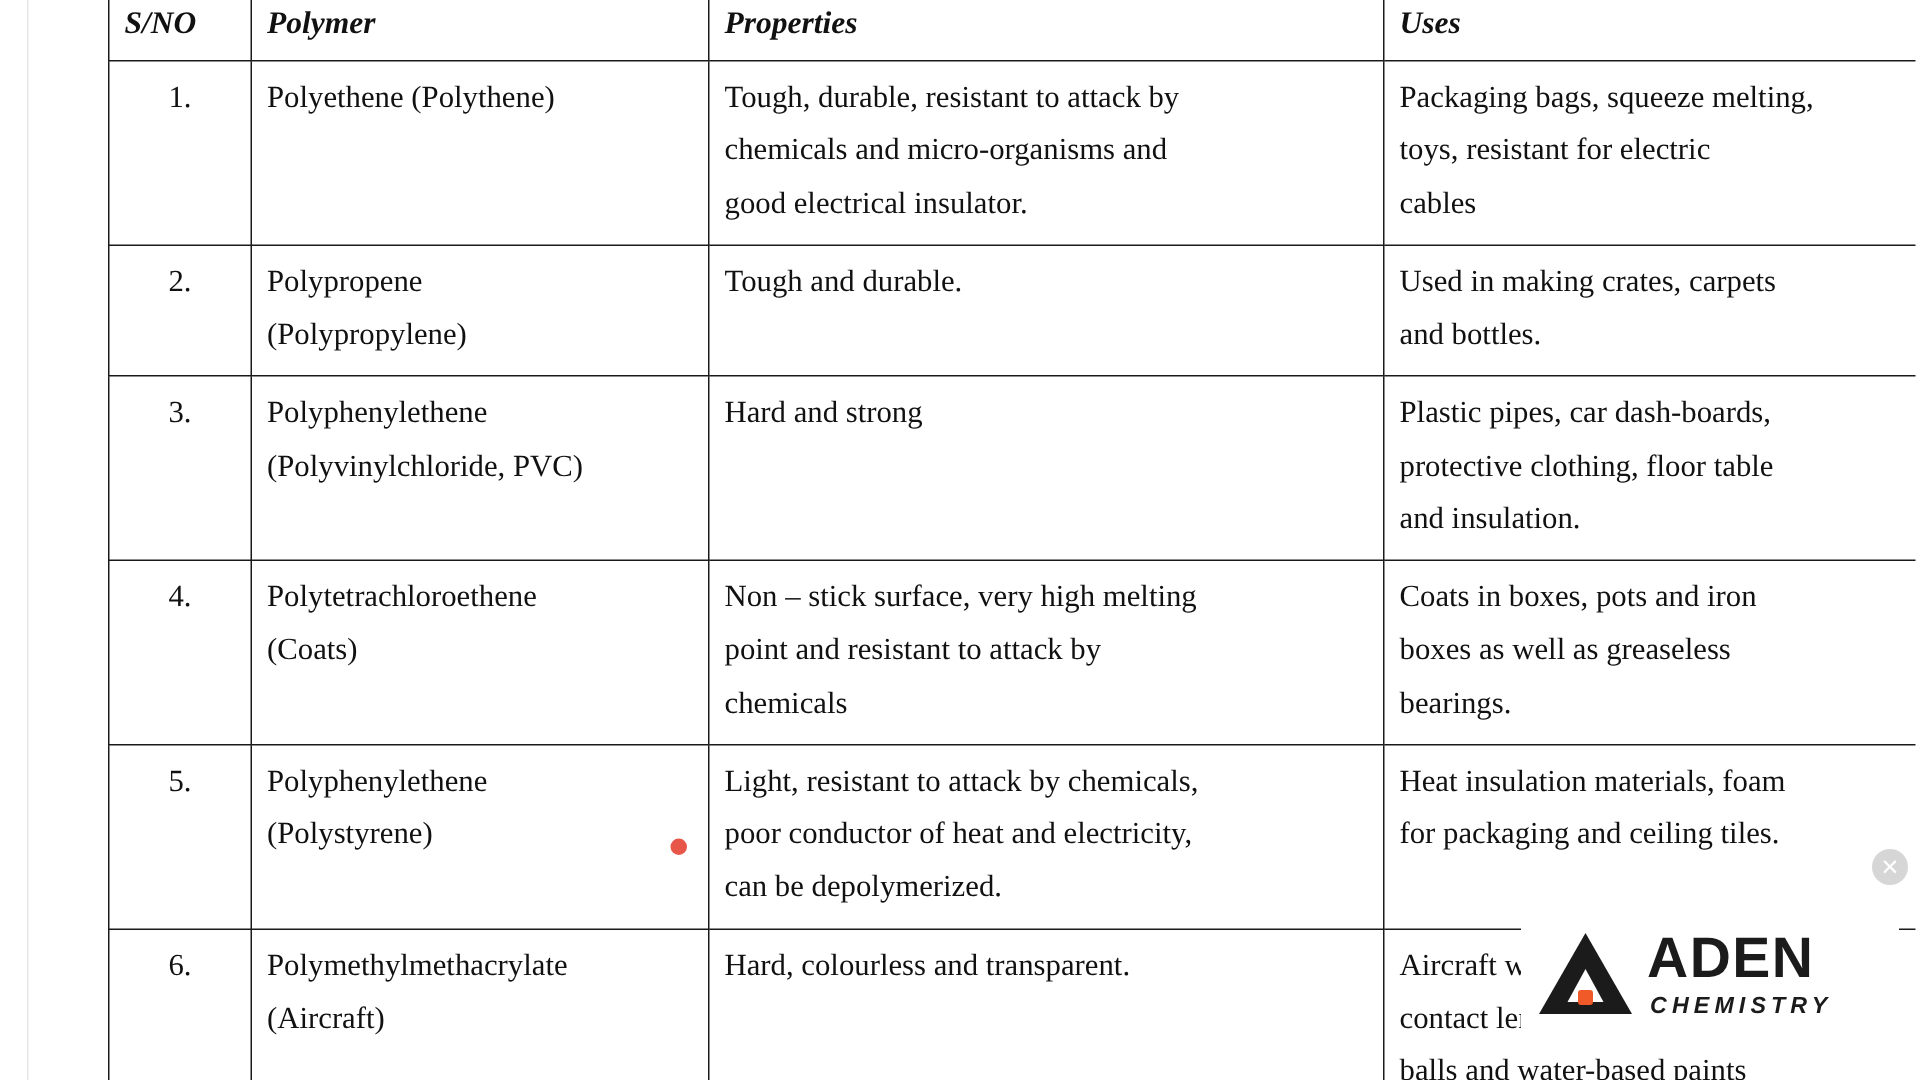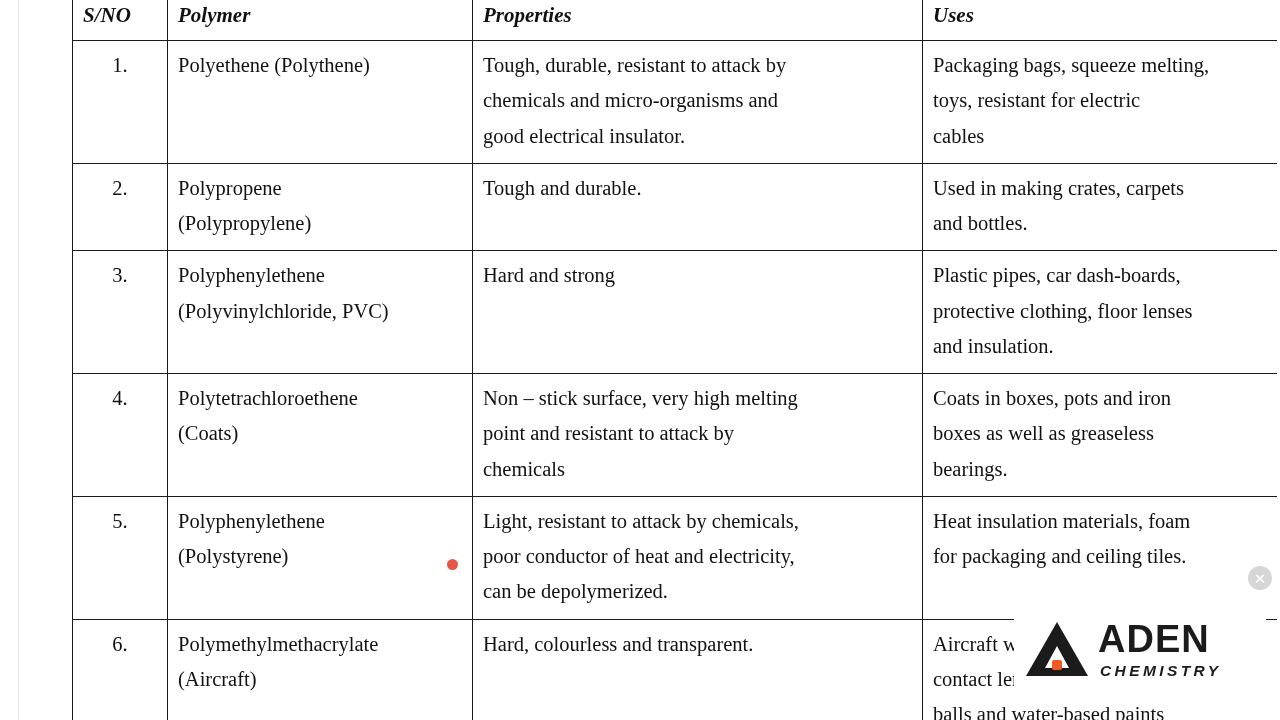--- a/index.html
+++ b/index.html
@@ -259,21 +259,21 @@
         <td class="sno">3.</td>
         <td>
           <span class="cell-line">Polyphenylethene</span>
           <span class="cell-line">(Polyvinylchloride, PVC)</span>
         </td>
         <td>
           <span class="cell-line">Hard and strong</span>
         </td>
         <td>
           <span class="cell-line">Plastic pipes, car dash-boards,</span>
-          <span class="cell-line">protective clothing, floor lenses</span>
+          <span class="cell-line">protective clothing, floor table</span>
           <span class="cell-line">and insulation.</span>
         </td>
       </tr>
 
       <tr>
         <td class="sno">4.</td>
         <td>
           <span class="cell-line">Polytetrachloroethene</span>
           <span class="cell-line">(Coats)</span>
         </td>

